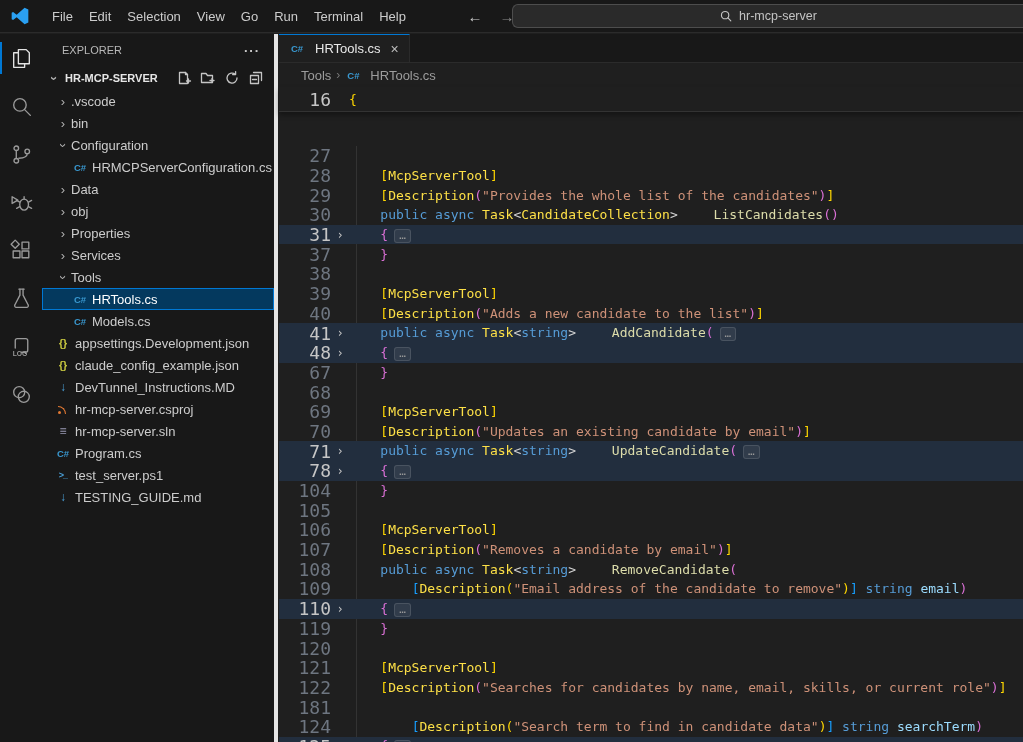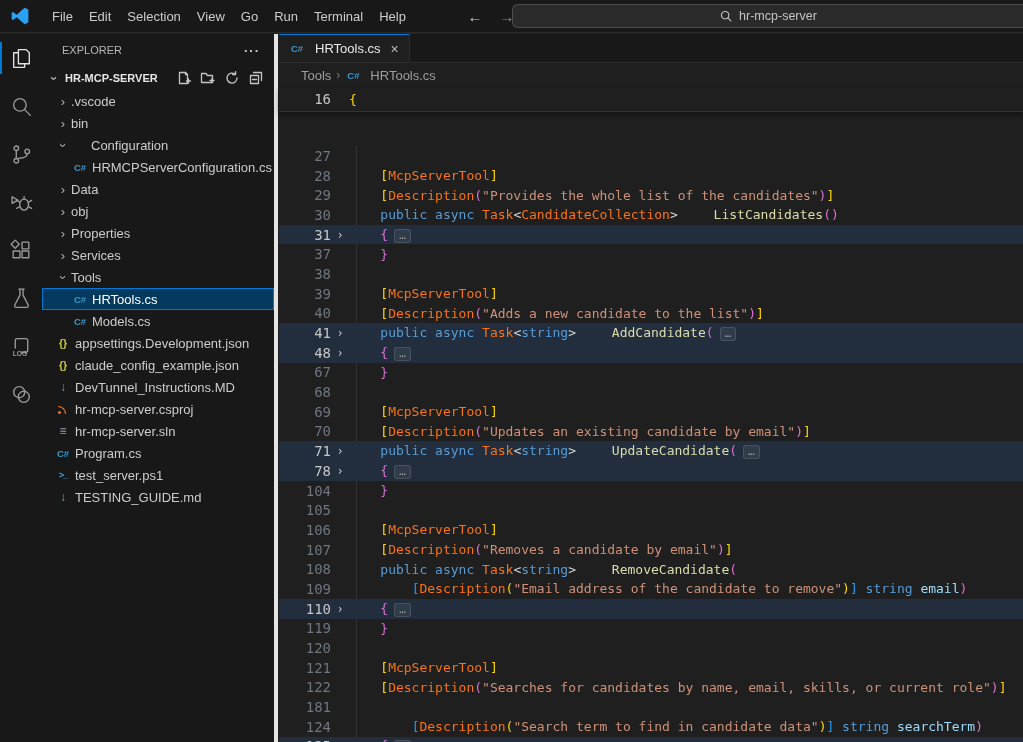--- a/index.html
+++ b/index.html
@@ -67,26 +67,26 @@
   #tab-close { color:#bdbdbd; font-size:14px; margin-left:4px; cursor:pointer; }
   #breadcrumbs { height:24px; display:flex; align-items:center; gap:5px; padding-left:22px; font-size:13px; color:#9d9d9d; }
   .bc-sep { color:#767676; font-size:12px; }
   #sticky { position:relative; height:25px; display:flex; align-items:center; background:#1f1f1f;
     box-shadow:0 3px 5px rgba(0,0,0,.35); border-bottom:1px solid #333; z-index:3; }
   #code-area { position:absolute; left:0; top:112px; right:0; bottom:0; overflow:hidden; }
   #indent-guide { position:absolute; left:77px; top:0; bottom:0; width:1px; background:#333333; }
   .code-line { position:relative; display:flex; align-items:center; height:19.7px;
     font-family:"DejaVu Sans Mono", monospace; font-size:13px; }
   .code-line.hl { background:#222e3e; }
-  .ln { width:52px; flex:none; text-align:right; color:#6e7681; font-size:14px; }
+  .ln { width:52px; flex:none; text-align:right; color:#6e7681; font-size:18px; }
   .code-line.hl .ln, #sticky .ln { color:#c6c6c6; }
   .fold { width:18px; flex:none; text-align:center; color:#c5c5c5; font-size:12px; }
   .code { white-space:pre; }
   .tk-k { color:#569cd6; }
-  .tk-t { color:#f97316; }
+  .tk-t { color:#fde047; }
   .tk-m { color:#dcdcaa;padding-left:28px; }
   .tk-s { color:#ce9178; }
   .tk-p { color:#9cdcfe; }
   .tk-d { color:#d4d4d4; }
   .tk-b1 { color:#ffd700; }
   .tk-b2 { color:#da70d6; }
   .tk-b3 { color:#179fff; }
   .tk-e { color:#999; background:rgba(255,255,255,.07); border:1px solid rgba(255,255,255,.12);
     border-radius:3px; padding:0 4px; margin-left:6px; font-size:11px; line-height:12px; display:inline-block; }
 </style>
@@ -211,21 +211,21 @@
     </div>
     <div id="tree">
         <div class="tree-row" style="padding-left: 13px;">
           <span class="chev">›</span>
           <span>.vscode</span>
         </div>
         <div class="tree-row" style="padding-left: 13px;">
           <span class="chev">›</span>
           <span>bin</span>
         </div>
-        <div class="tree-row" style="padding-left: 13px; gap: 20px;">
+        <div class="tree-row" style="padding-left: 13px;">
           <span class="chev down">›</span>
           <span>Configuration</span>
         </div>
         <div class="tree-row" style="padding-left: 30px;">
           <span class="fico cs">C#</span>
           <span>HRMCPServerConfiguration.cs</span>
         </div>
         <div class="tree-row" style="padding-left: 13px;">
           <span class="chev">›</span>
           <span>Data</span>

